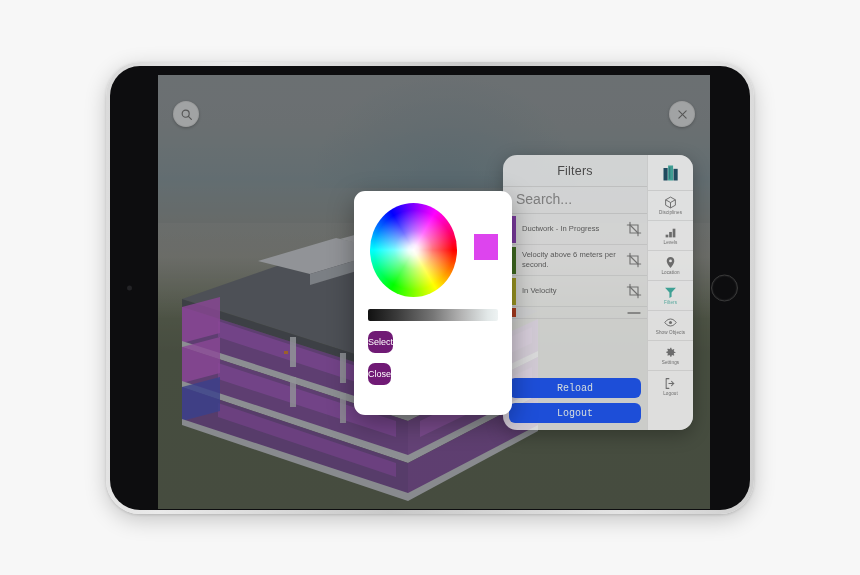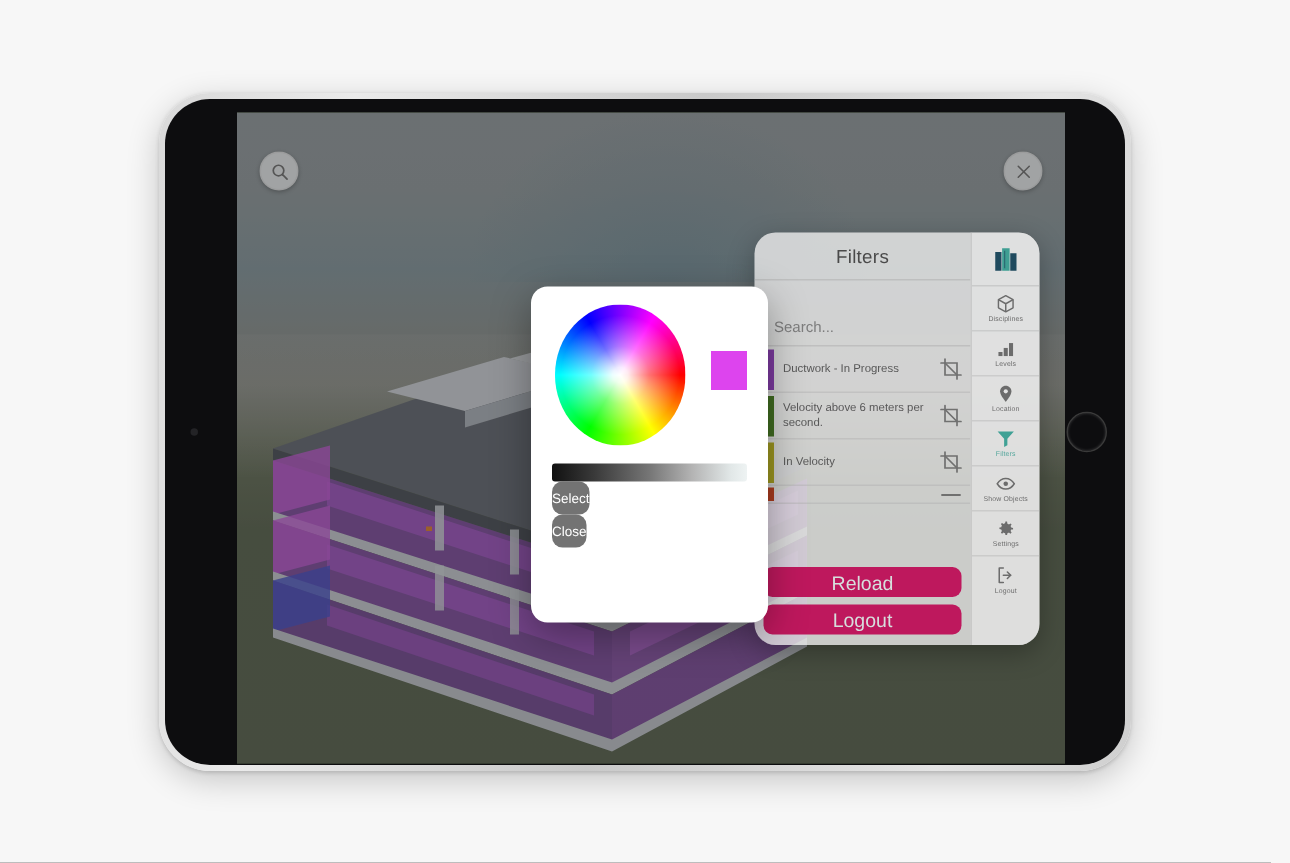--- a/index.html
+++ b/index.html
@@ -127,23 +127,22 @@
     display: flex; align-items: center;
     gap: 5px;
     padding: 4px 7px 6px 8px;
     border-top: 1px solid rgba(175,175,175,.55);
     border-bottom: 1px solid rgba(175,175,175,.55);
   }
   #search-input {
     flex: 1;
     border: none; background: transparent; outline: none;
     font-family: "Liberation Sans", sans-serif;
-    font-size: 10px;
+    font-size: 14px;
     color: #6a6a6a;
-    margin-top: 22px;
   }
   #search-input::placeholder { color: #7d7d7d; }
 
   #filter-list { flex: 1; overflow: hidden; }
   .filter-row {
     display: flex; align-items: center;
     height: 31px;
     border-bottom: 1px solid rgba(175,175,175,.45);
     padding-right: 5px;
   }
@@ -161,26 +160,26 @@
   }
   .row-icon { flex: none; width: 16px; height: 16px; opacity: .82; }
 
   #panel-actions {
     padding: 4px 6px 7px;
     display: flex; flex-direction: column; gap: 5px;
   }
   .panel-btn {
     height: 20px;
     border-radius: 6px;
-    background: #be185d;
+    background: #1d4ed8;
     color: #d7dedd;
-    font-size: 13px;
+    font-size: 10px;
     display: flex; align-items: center; justify-content: center;
     border: none;
-    font-family: Liberation Sans, sans-serif;
+    font-family: Liberation Mono, monospace;
     cursor: pointer;
   }
 
   
   #rail {
     width: 46px;
     background: rgba(228,228,228,.72);
     border-left: 1px solid rgba(180,180,180,.5);
     display: flex; flex-direction: column; align-items: center;
   }
@@ -237,24 +236,24 @@
     width: 26px; height: 26px;
     margin-left: 17px; margin-top: 31px;
   }
   #brightness-slider {
     margin-top: 12px;
     height: 12px;
     border-radius: 2px;
     background: linear-gradient(90deg, #111111 0%, #3a3a3a 22%, #767676 50%, #b4b4b4 72%, #e2e8e8 92%, #eef3f3 100%);
   }
   .dialog-btn {
-    margin-top: 0;
+    margin-top: 10px;
     height: 22px;
     border-radius: 7px;
-    background: #737373;
+    background: #701a75;
     color: #ffffff;
     font-size: 9px;
     display: flex; align-items: center; justify-content: center;
     border: none;
     font-family: "Liberation Sans", sans-serif;
     cursor: pointer;
   }
 </style>
 </head>
 <body>

